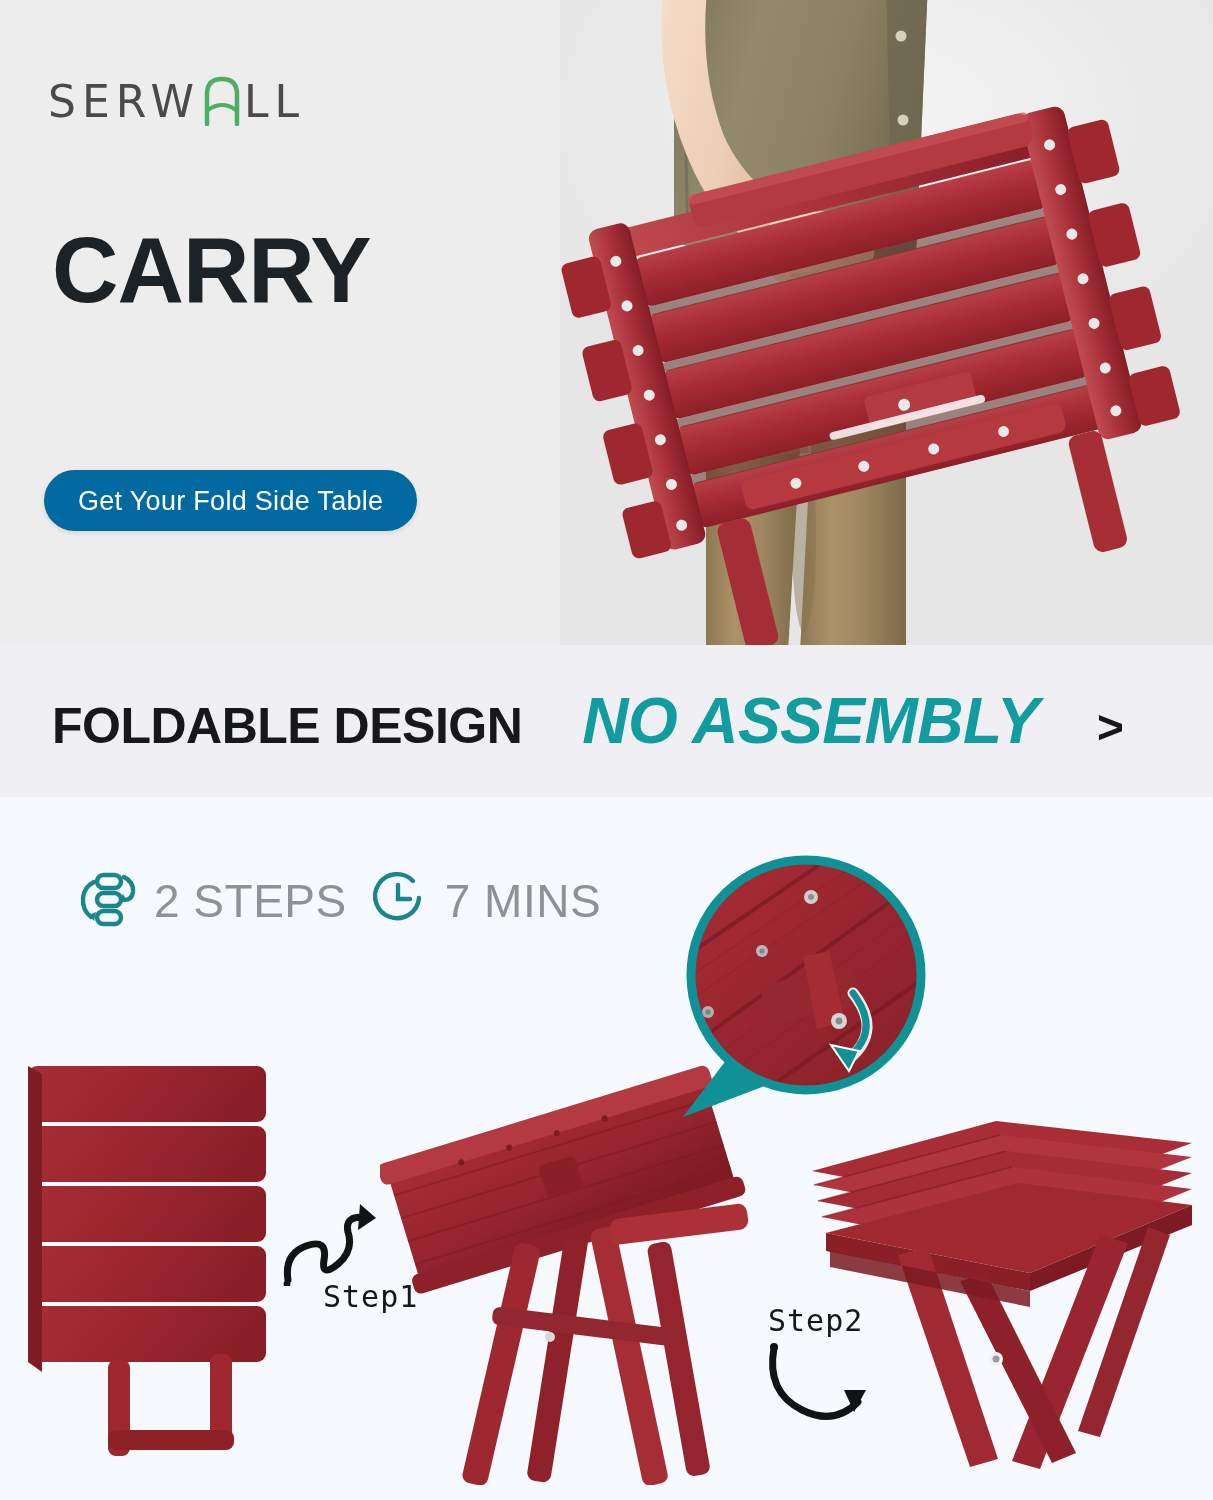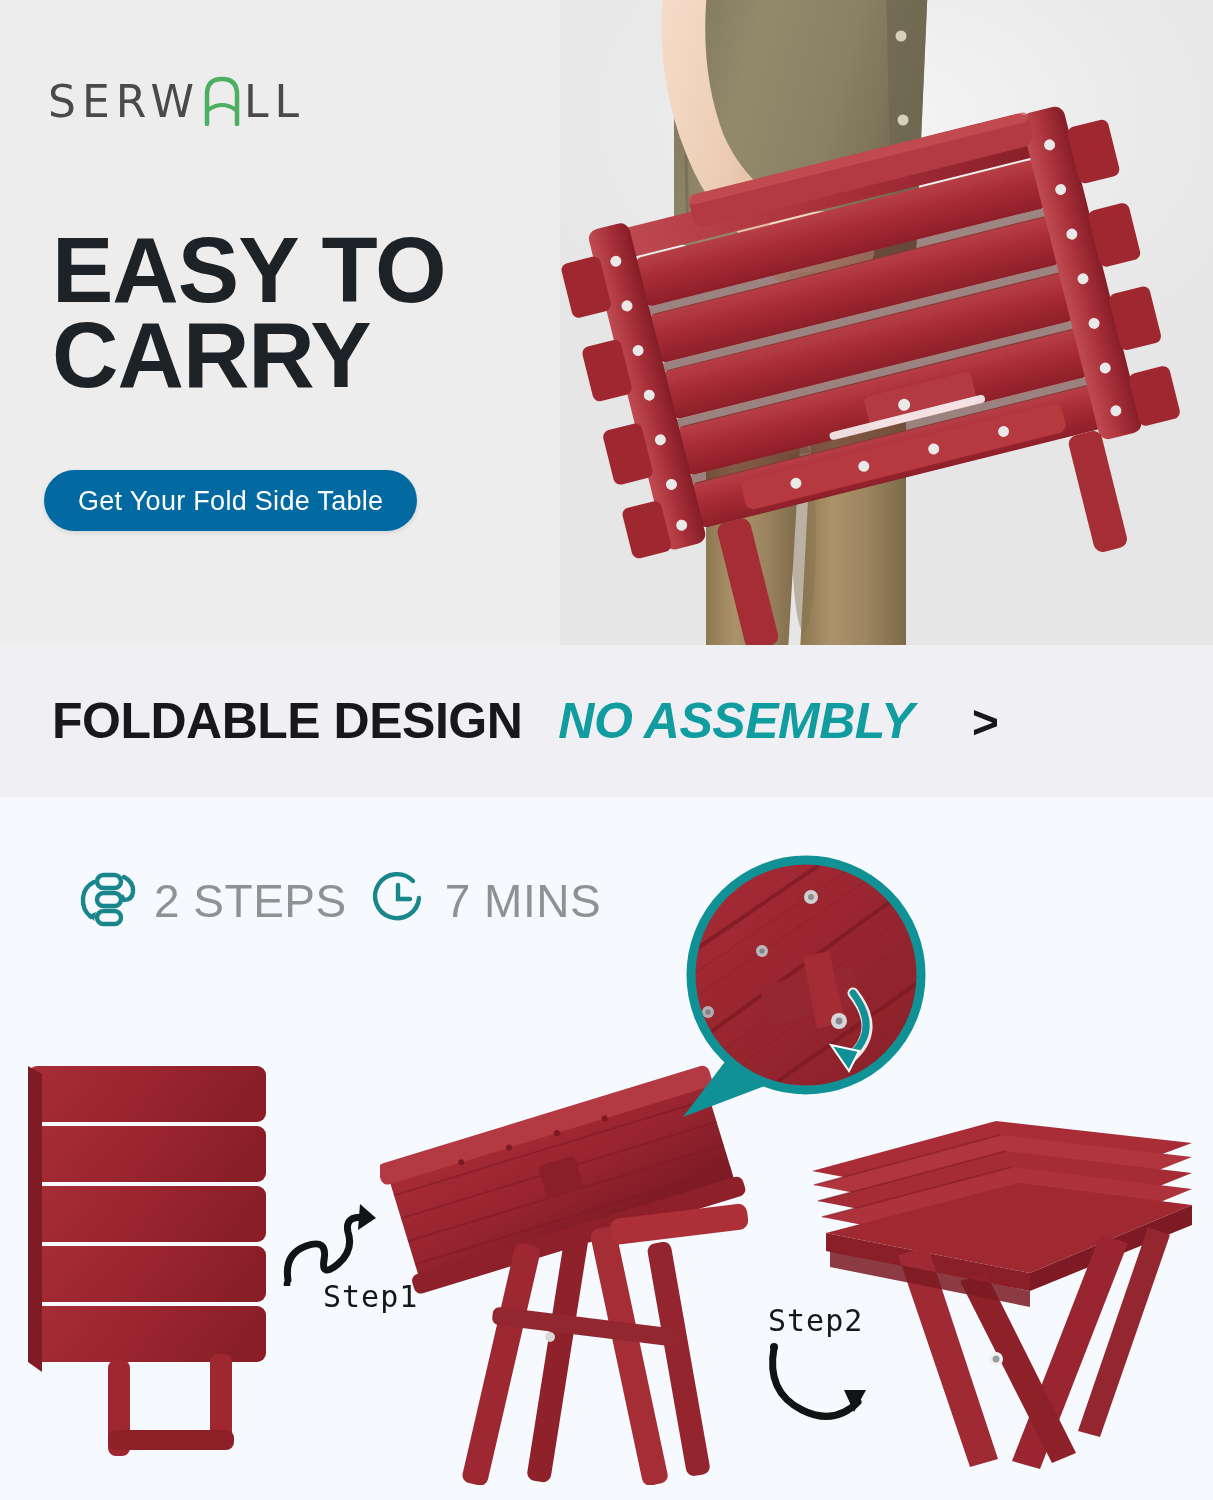--- a/index.html
+++ b/index.html
@@ -69,23 +69,24 @@
   .banner-inner {
     display:flex; align-items:baseline; gap:36px;
     padding-left:52px; white-space:nowrap;
   }
   .banner-a {
     font-size:50px; font-weight:800; color:#16181a;
     letter-spacing:-0.5px;
     font-family:"Liberation Sans", sans-serif;
   }
   .banner-b {
-    font-size:50px; font-weight:800; font-style:italic; color:#119ca0;
+    font-size:64px; font-weight:800; font-style:italic; color:#119ca0;
     letter-spacing:-0.5px;
     font-family:"Liberation Sans", sans-serif;
+    margin-left:24px;
   }
   .banner-chev {
     font-size:46px; font-weight:800; color:#16181a;
     margin-left:22px; line-height:1;
     font-family:"Liberation Sans", sans-serif;
   }
 
   
   .steps {
     position:absolute; left:0; top:797px; width:1213px; height:703px;
@@ -262,21 +263,20 @@
     <span class="logo-arch">
       <svg width="40" height="50" viewBox="0 0 40 50">
         <path d="M5 48 L5 18 Q5 3 20 3 Q35 3 35 18 L35 48" fill="none" stroke="#4CAF62" stroke-width="4.5" stroke-linecap="round"></path>
         <path d="M6 34 Q20 24 34 34" fill="none" stroke="#4CAF62" stroke-width="4" stroke-linecap="round"></path>
       </svg>
     </span>
     <span class="logo-text">LL</span>
   </div>
 
   <h1 class="hero-h1">
-    <span>EASY TO</span>
     <span class="l2">CARRY</span>
   </h1>
 
   <button class="cta-pill">Get Your Fold Side Table</button>
 </div>
 
 <div class="banner">
   <div class="banner-inner">
     <span class="banner-a">FOLDABLE DESIGN</span>
     <span class="banner-b">NO ASSEMBLY</span>

